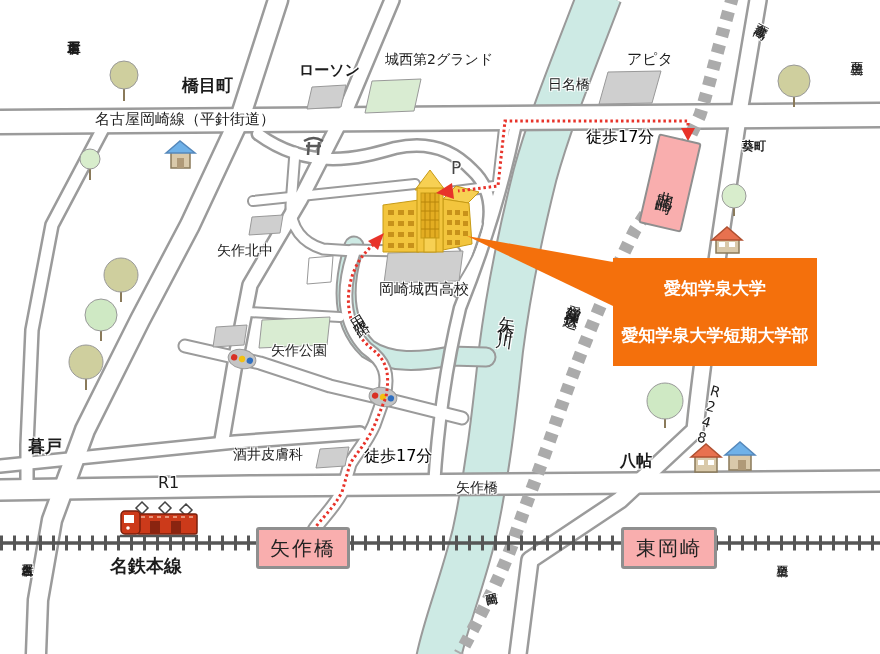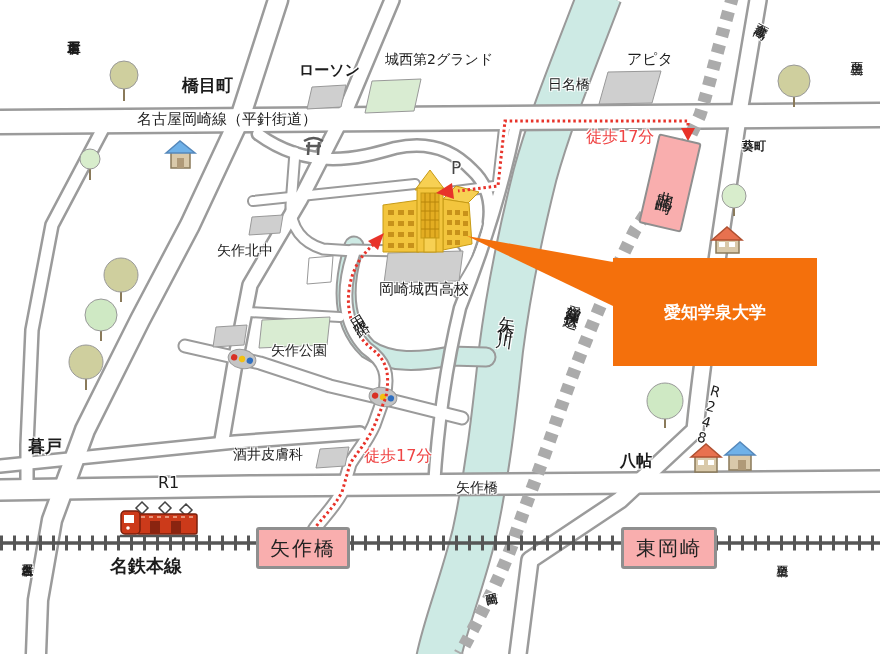--- a/index.html
+++ b/index.html
@@ -4,21 +4,21 @@
 <style>
   html,body{margin:0;padding:0;background:#fff;}
   #stage{position:relative;width:880px;height:654px;background:#ffffff;overflow:hidden;
          font-family:"DejaVu Sans","Liberation Sans",sans-serif;}
   #baseart{position:absolute;left:0;top:0;}
   .lbl{position:absolute;color:#1c1c1c;white-space:nowrap;line-height:1.12;
        text-shadow:-1px -1px 0 #fff,1px -1px 0 #fff,-1px 1px 0 #fff,1px 1px 0 #fff,0 0 2px #fff;}
   .v{writing-mode:vertical-rl;}
   .up{text-orientation:upright;}
   .b{font-weight:bold;}
-  .red{color:#ef4444;}
+  .red{color:#000000;}
   .station{position:absolute;display:flex;align-items:center;justify-content:center;
            background:#f9aeae;border:3px solid #8f8f8f;border-radius:3px;color:#222;}
   #callout{position:absolute;left:613px;top:258px;width:204px;height:108px;background:#f4700c;
            display:flex;flex-direction:column;align-items:center;justify-content:center;gap:24px;
            color:#fff;font-weight:bold;font-size:17px;}
   #callout div{white-space:nowrap;}
 </style>
 </head>
 <body>
 
@@ -217,31 +217,32 @@
 
   <polygon points="467,236 613,262 613,306" fill="#f4700c"></polygon>
 </svg>
 
   <div class="station v" style="left:648px;top:137px;width:40px;height:88px;transform:rotate(13deg);font-size:17px;letter-spacing:3px;border-width:2px;">北岡崎</div>
   <div class="station" style="left:256px;top:527px;width:88px;height:36px;font-size:20px;letter-spacing:2px;">矢作橋</div>
   <div class="station" style="left:621px;top:527px;width:90px;height:36px;font-size:20px;letter-spacing:2px;">東岡崎</div>
 
   <div id="callout">
     <div>愛知学泉大学</div>
+    <div>愛知学泉大学短期大学部</div>
   </div>
 
   <div class="lbl v b" style="left:66px;top:31px;height:72px;font-size:13px;">至名古屋</div>
   <div class="lbl b" style="left:160px;top:76px;font-size:17px;margin-left:22px;">橋目町</div>
   <div class="lbl b" style="left:299px;top:62px;font-size:15px;">ローソン</div>
   <div class="lbl" style="left:385px;top:52px;font-size:14px;">城西第2グランド</div>
   <div class="lbl" style="left:548px;top:77px;font-size:14px;">日名橋</div>
   <div class="lbl" style="left:627px;top:51px;font-size:15px;">アピタ</div>
   <div class="lbl v" style="left:746px;top:13px;height:64px;font-size:13px;transform:rotate(27deg);">至高蔵寺</div>
   <div class="lbl v" style="left:849px;top:52px;height:52px;font-size:13px;">至豊橋</div>
-  <div class="lbl" style="left:95px;top:111px;font-size:15px;margin-left:42px;">名古屋岡崎線（平針街道）</div>
+  <div class="lbl" style="left:95px;top:111px;font-size:15px;">名古屋岡崎線（平針街道）</div>
   <div class="lbl red" style="left:586px;top:128px;font-size:16px;">徒歩17分</div>
   <div class="lbl b" style="left:742px;top:140px;font-size:12px;">葵町</div>
   <div class="lbl" style="left:451px;top:159px;font-size:17px;color:#444;">P</div>
   <div class="lbl" style="left:217px;top:243px;font-size:14px;">矢作北中</div>
   <div class="lbl" style="left:379px;top:281px;font-size:15px;">岡崎城西高校</div>
   <div class="lbl" style="left:271px;top:343px;font-size:14px;">矢作公園</div>
   <div class="lbl v" style="left:358px;top:302px;height:70px;font-size:15px;letter-spacing:3px;transform:rotate(-32deg);">用水路</div>
   <div class="lbl v" style="left:494px;top:303px;height:88px;font-size:17px;letter-spacing:8px;transform:rotate(8deg);">矢作川</div>
   <div class="lbl v" style="left:552px;top:291px;height:128px;font-size:15px;letter-spacing:2px;transform:rotate(17deg);">愛知環状鉄道</div>
   <div class="lbl v up" style="left:700px;top:382px;height:64px;font-size:14px;transform:rotate(16deg);">R248</div>

